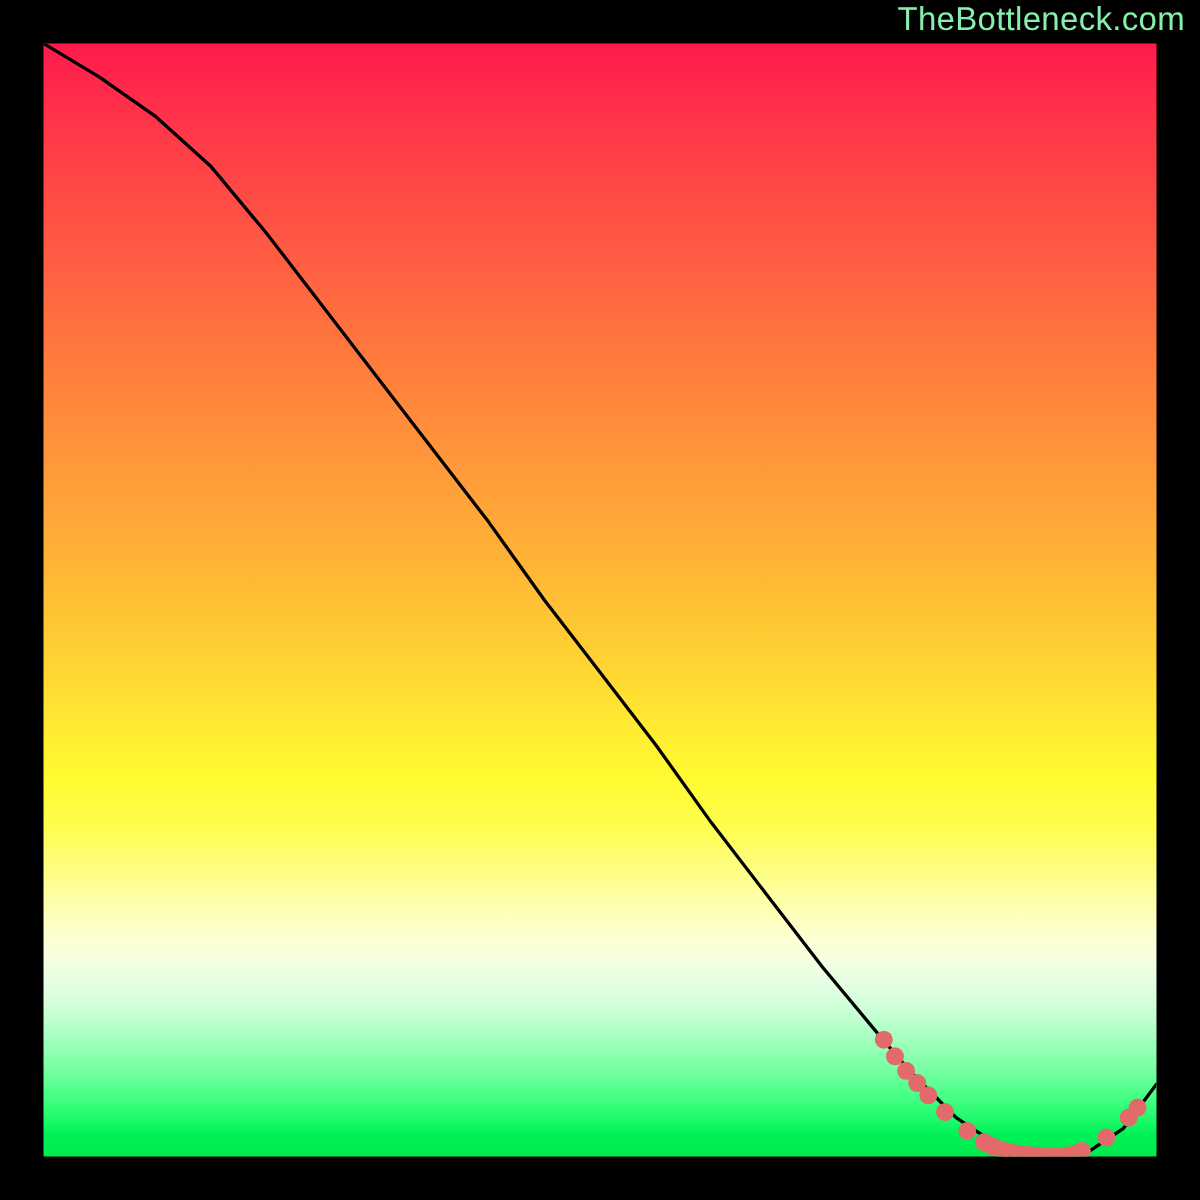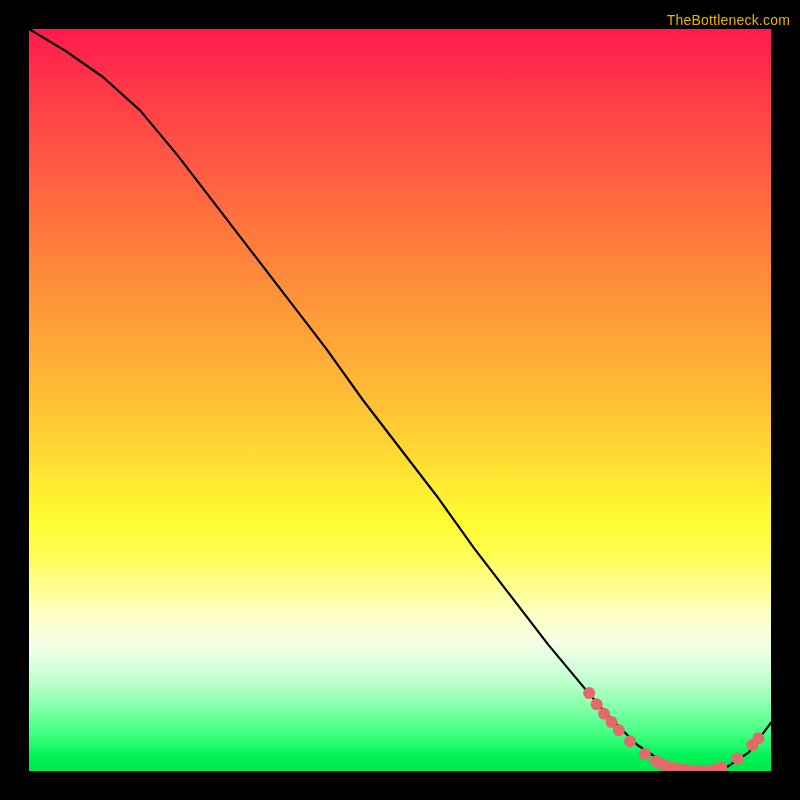--- a/index.html
+++ b/index.html
@@ -12,24 +12,24 @@
     font-family: Arial, Helvetica, sans-serif;
   }
   .frame {
     position: relative;
     width: 800px;
     height: 800px;
     background: #000;
   }
   .watermark {
     position: absolute;
-    top: 12px;
+    top: 0;
     right: 10px;
-    color: #eab308;
-    font-size: 14px;
+    color: #86efac;
+    font-size: 22px;
     font-weight: 400;
     letter-spacing: 0.2px;
     z-index: 30;
   }
   .plot {
     position: absolute;
     left: 29px;
     top: 29px;
     width: 742px;
     height: 742px;

